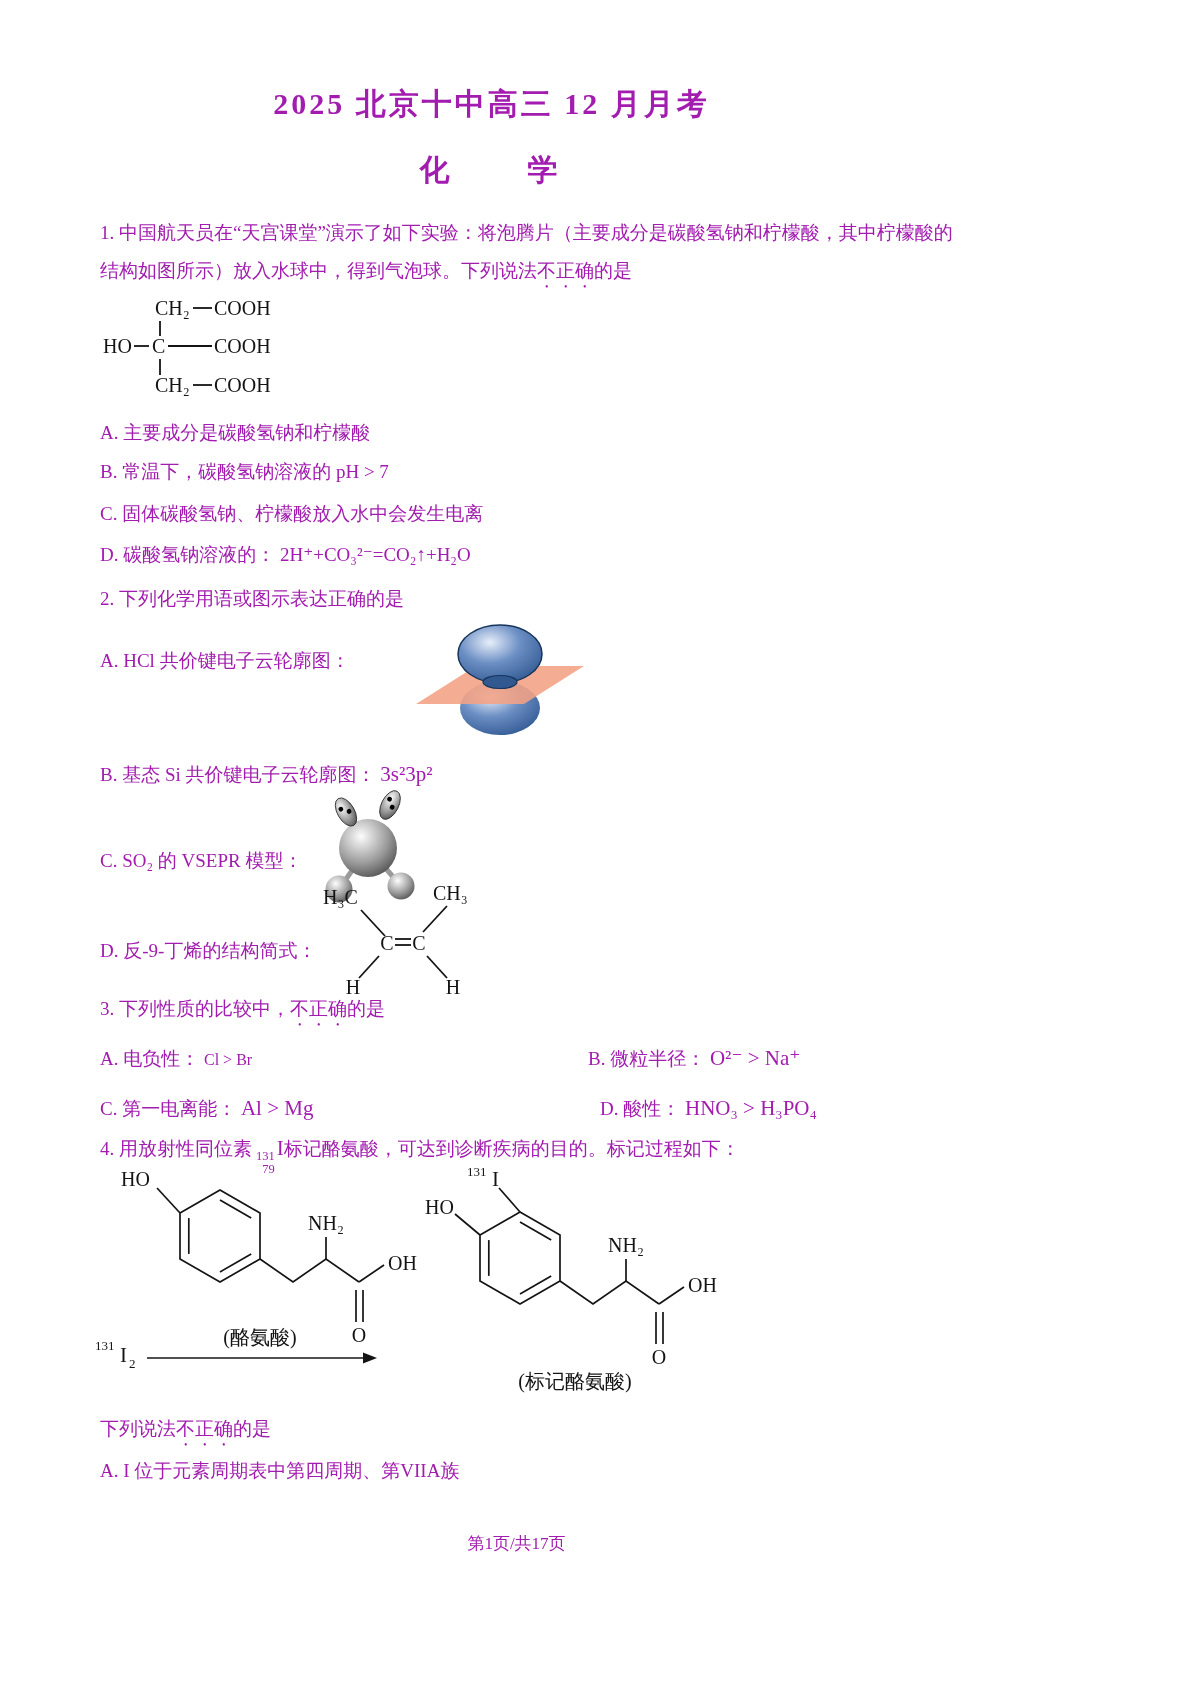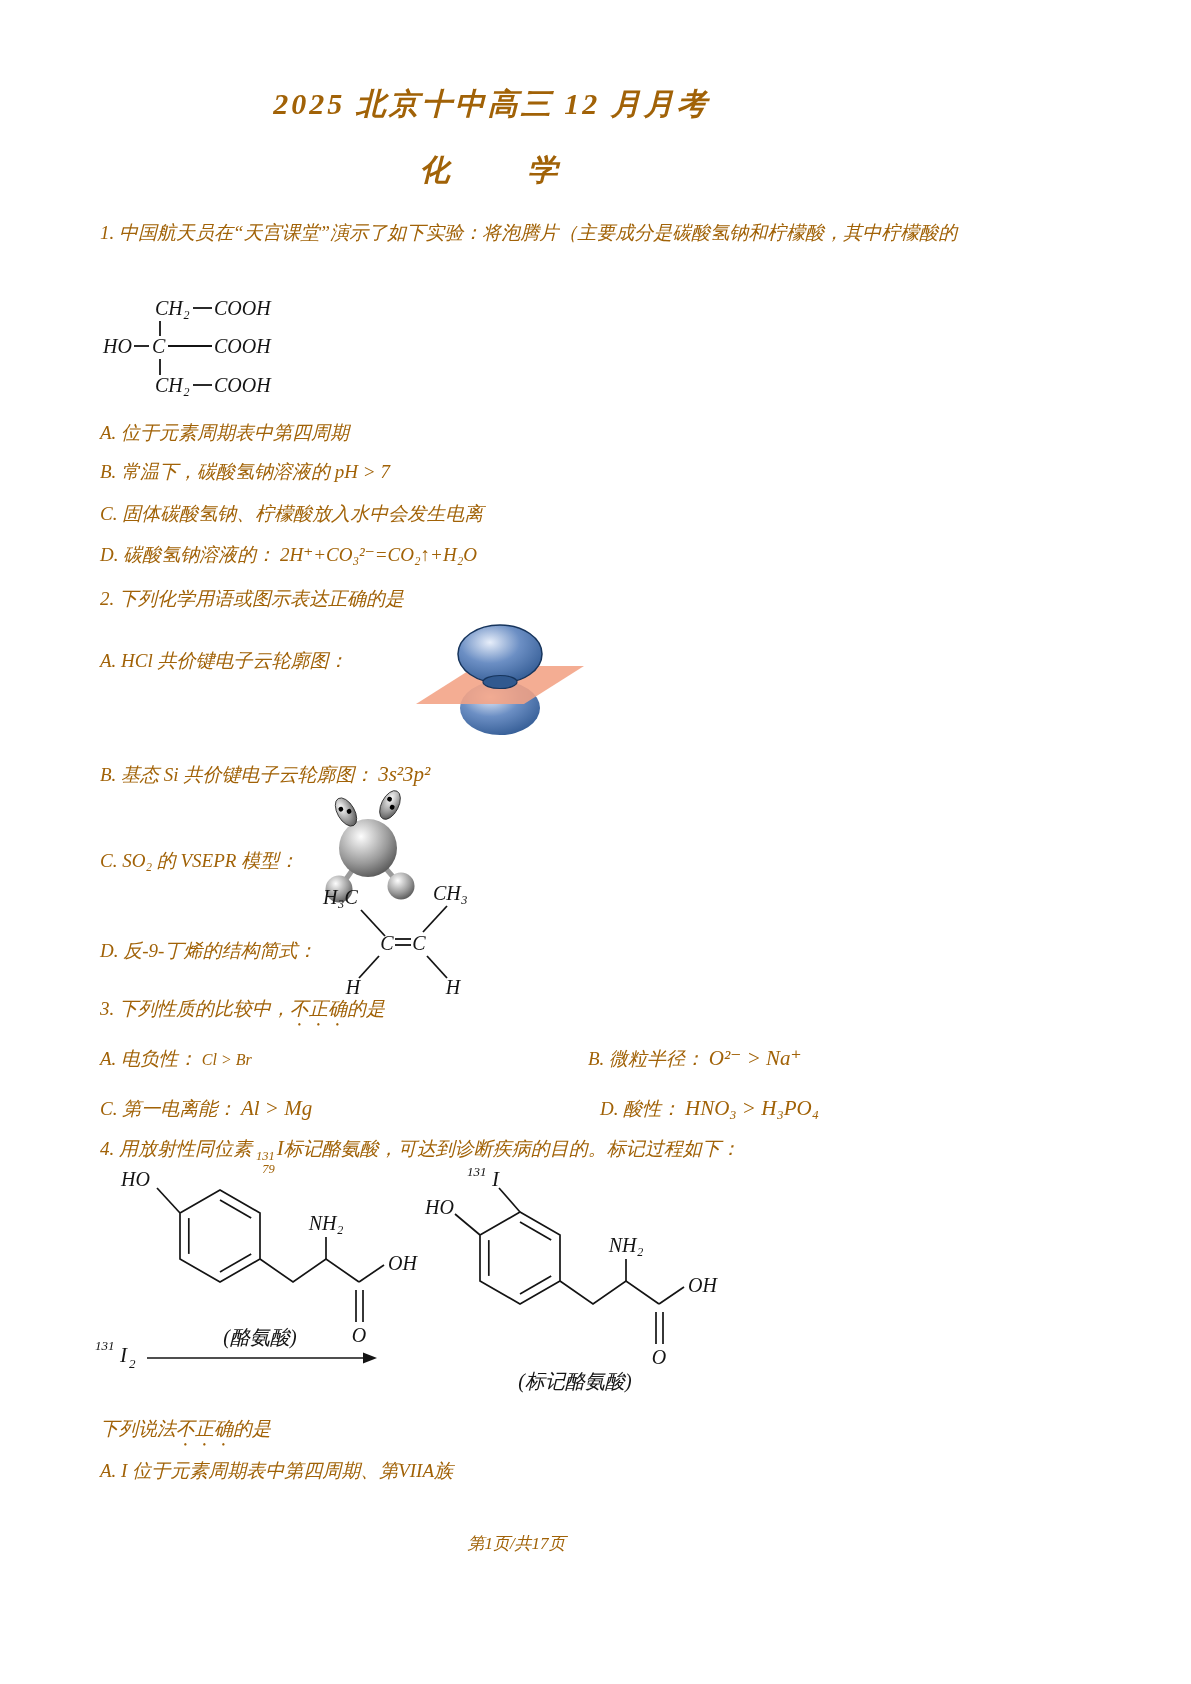--- a/index.html
+++ b/index.html
@@ -1,17 +1,17 @@
 <!DOCTYPE html>
 <html><head>
 <meta charset="utf-8">
 <style>
   html,body{margin:0;padding:0;background:#ffffff;}
   .page{position:relative;width:983px;height:1684px;background:#fff;overflow:hidden;
-        font-family:"Liberation Serif","DejaVu Serif",serif;color:#a16207;font-size:19px;font-style:italic;}
+        font-family:"Liberation Serif","DejaVu Serif",serif;color:#a21caf;font-size:19px;}
   .abs{position:absolute;white-space:nowrap;}
   .title{left:0;width:100%;text-align:center;top:84px;font-size:30px;font-weight:bold;letter-spacing:3px;}
   .subject{left:0;width:100%;text-align:center;top:150px;font-size:30px;font-weight:bold;letter-spacing:6px;}
   .stem{line-height:30px;}
   .emph{-webkit-text-emphasis:filled dot;-webkit-text-emphasis-position:under left;
         text-emphasis:filled dot;text-emphasis-position:under left;}
   .iso-col{display:inline-flex;flex-direction:column;align-items:flex-end;font-size:12.5px;
            line-height:1.05;vertical-align:-5px;margin:0 2px 0 4px;}
   .iso-el{font-size:21px;}
   .formula{font-family:"Liberation Serif","DejaVu Serif",serif;}
@@ -20,40 +20,41 @@
 </style>
 </head>
 <body>
 
 <div class="page">
 
   <div class="abs title">2025 北京十中高三 12 月月考</div>
   <div class="abs subject">化　　学</div>
 
   <div class="abs stem" style="left:100px;top:218px;">1. 中国航天员在“天宫课堂”演示了如下实验：将泡腾片（主要成分是碳酸氢钠和柠檬酸，其中柠檬酸的</div>
+  <div class="abs stem" style="left:100px;top:256px;"><span>结构如图所示）放入水球中，得到气泡球。下列说法</span><span class="emph">不正确</span><span>的是</span></div>
 
   <svg class="abs" style="left:100px;top:295px;" width="220" height="112" viewBox="0 0 220 112">
     <g font-size="20">
       <text x="55" y="20">CH₂</text>
       <line x1="93" y1="13" x2="112" y2="13" stroke="#141414" stroke-width="1.8"></line>
       <text x="114" y="20">COOH</text>
       <text x="3" y="58">HO</text>
       <line x1="34" y1="51" x2="49" y2="51" stroke="#141414" stroke-width="1.8"></line>
       <text x="52" y="58">C</text>
       <line x1="68" y1="51" x2="112" y2="51" stroke="#141414" stroke-width="1.8"></line>
       <text x="114" y="58">COOH</text>
       <text x="55" y="97">CH₂</text>
       <line x1="93" y1="90" x2="112" y2="90" stroke="#141414" stroke-width="1.8"></line>
       <text x="114" y="97">COOH</text>
       <line x1="60" y1="26" x2="60" y2="41" stroke="#141414" stroke-width="1.8"></line>
       <line x1="60" y1="64" x2="60" y2="80" stroke="#141414" stroke-width="1.8"></line>
     </g>
   </svg>
 
-  <div class="abs" style="left:100px;top:420px;">A. 位于元素周期表中第四周期</div>
+  <div class="abs" style="left:100px;top:420px;">A. 主要成分是碳酸氢钠和柠檬酸</div>
   <div class="abs" style="left:100px;top:459px;">B. 常温下，碳酸氢钠溶液的 pH &gt; 7</div>
   <div class="abs" style="left:100px;top:501px;">C. 固体碳酸氢钠、柠檬酸放入水中会发生电离</div>
   <div class="abs" style="left:100px;top:542px;"><span>D. 碳酸氢钠溶液的：</span> <span class="formula">2H⁺+CO₃²⁻=CO₂↑+H₂O</span></div>
 
   <div class="abs" style="left:100px;top:586px;">2. 下列化学用语或图示表达正确的是</div>
   <div class="abs" style="left:100px;top:648px;">A. HCl 共价键电子云轮廓图：</div>
 
   <svg class="abs" style="left:412px;top:620px;" width="175" height="125" viewBox="0 0 175 125">
     <defs>
       <radialGradient id="gradBlue" cx="0.38" cy="0.3" r="0.8">

